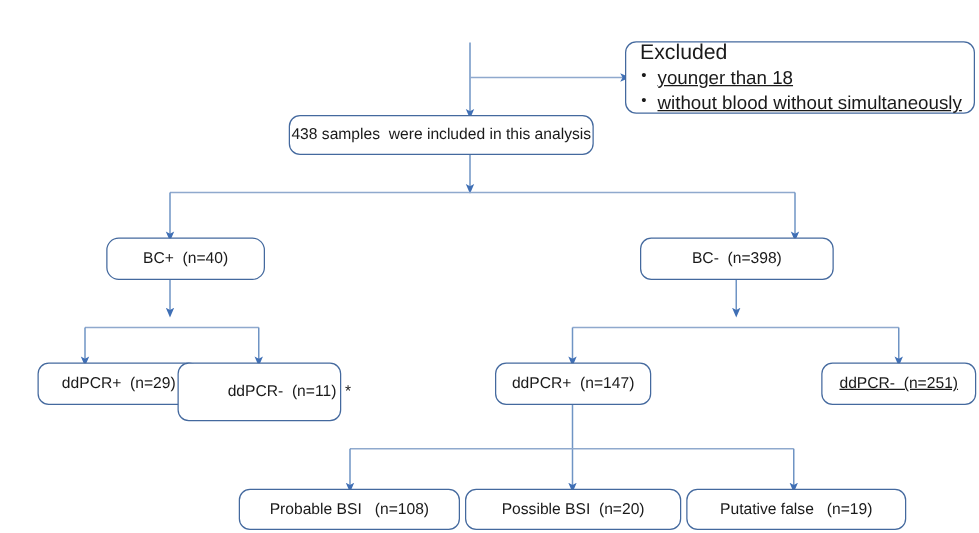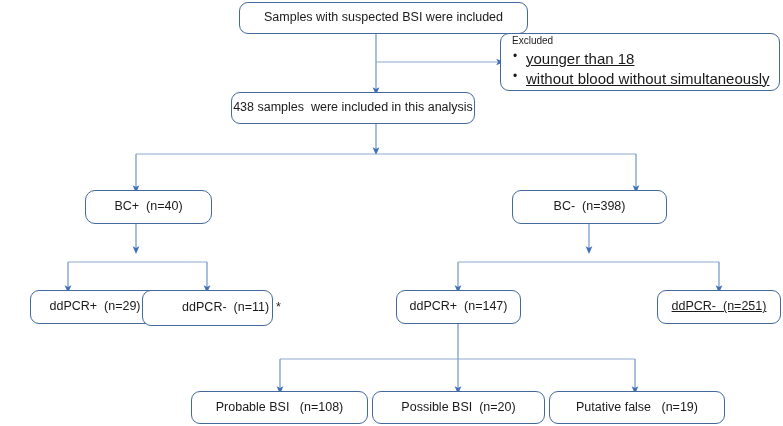--- a/index.html
+++ b/index.html
@@ -32,21 +32,21 @@
   }
   .node.left-align {
     justify-content: flex-start;
     text-align: left;
     padding: 4px 8px 4px 10px;
     white-space: normal;
   }
   .excluded-title {
     display: block;
     margin: 0 0 1px 1px;
-    font-size: 10px;
+    font-size: 17px;
   }
   .excluded-list {
     margin: 0;
     padding: 0;
     list-style: none;
   }
   .excluded-list li {
     position: relative;
     padding-left: 15px;
     font-size: 15px;
@@ -113,41 +113,40 @@
     <path class="conn-line thin" d="M458,262 L719,262"></path>
     <path class="conn-line" d="M458,262 L458,289" marker-end="url(#arrowhead)"></path>
     <path class="conn-line" d="M719,262 L719,289" marker-end="url(#arrowhead)"></path>
 
     <path class="conn-line" d="M458,324 L458,390" marker-end="url(#arrowhead)"></path>
     <path class="conn-line thin" d="M280,359 L635,359"></path>
     <path class="conn-line" d="M280,359 L280,390" marker-end="url(#arrowhead)"></path>
     <path class="conn-line" d="M635,359 L635,390" marker-end="url(#arrowhead)"></path>
   </svg>
 
-  <div class="node" style="left:239px; top:2px; width:289px; height:32px;">Samples with suspected BSI were included</div>
 
   <div class="node left-align" style="left:500px; top:33px; width:280px; height:58px;">
     <div class="excluded-body">
       <span class="excluded-title">Excluded</span>
       <ul class="excluded-list">
         <li>younger than 18</li>
         <li>without blood without simultaneously</li>
       </ul>
     </div>
   </div>
 
   <div class="node" style="left:231px; top:92px; width:244px; height:32px;">438 samples  were included in this analysis</div>
 
   <div class="node" style="left:85px; top:190px; width:127px; height:34px;border-radius:10px;">BC+  (n=40)</div>
 
   <div class="node" style="left:512px; top:190px; width:155px; height:34px;">BC-  (n=398)</div>
 
   <div class="node" style="left:2px; top:290px; width:130px; height:34px;margin-left:28px;">ddPCR+  (n=29)</div>
 
-  <div class="node" style="left:142px; top:290px; width:131px; height:36px;padding-left:48px;">ddPCR-  (n=11)  *</div>
+  <div class="node" style="left:142px; top:290px; width:131px; height:47px;padding-left:48px;">ddPCR-  (n=11)  *</div>
 
   <div class="node" style="left:396px; top:290px; width:125px; height:34px;">ddPCR+  (n=147)</div>
 
   <div class="node" style="left:657px; top:290px; width:124px; height:34px;text-decoration:underline;">ddPCR-  (n=251)</div>
 
   <div class="node" style="left:191px; top:391px; width:177px; height:33px;">Probable BSI   (n=108)</div>
 
   <div class="node" style="left:372px; top:391px; width:173px; height:33px;">Possible BSI  (n=20)</div>
 
   <div class="node" style="left:549px; top:391px; width:176px; height:33px;">Putative false   (n=19)</div>

